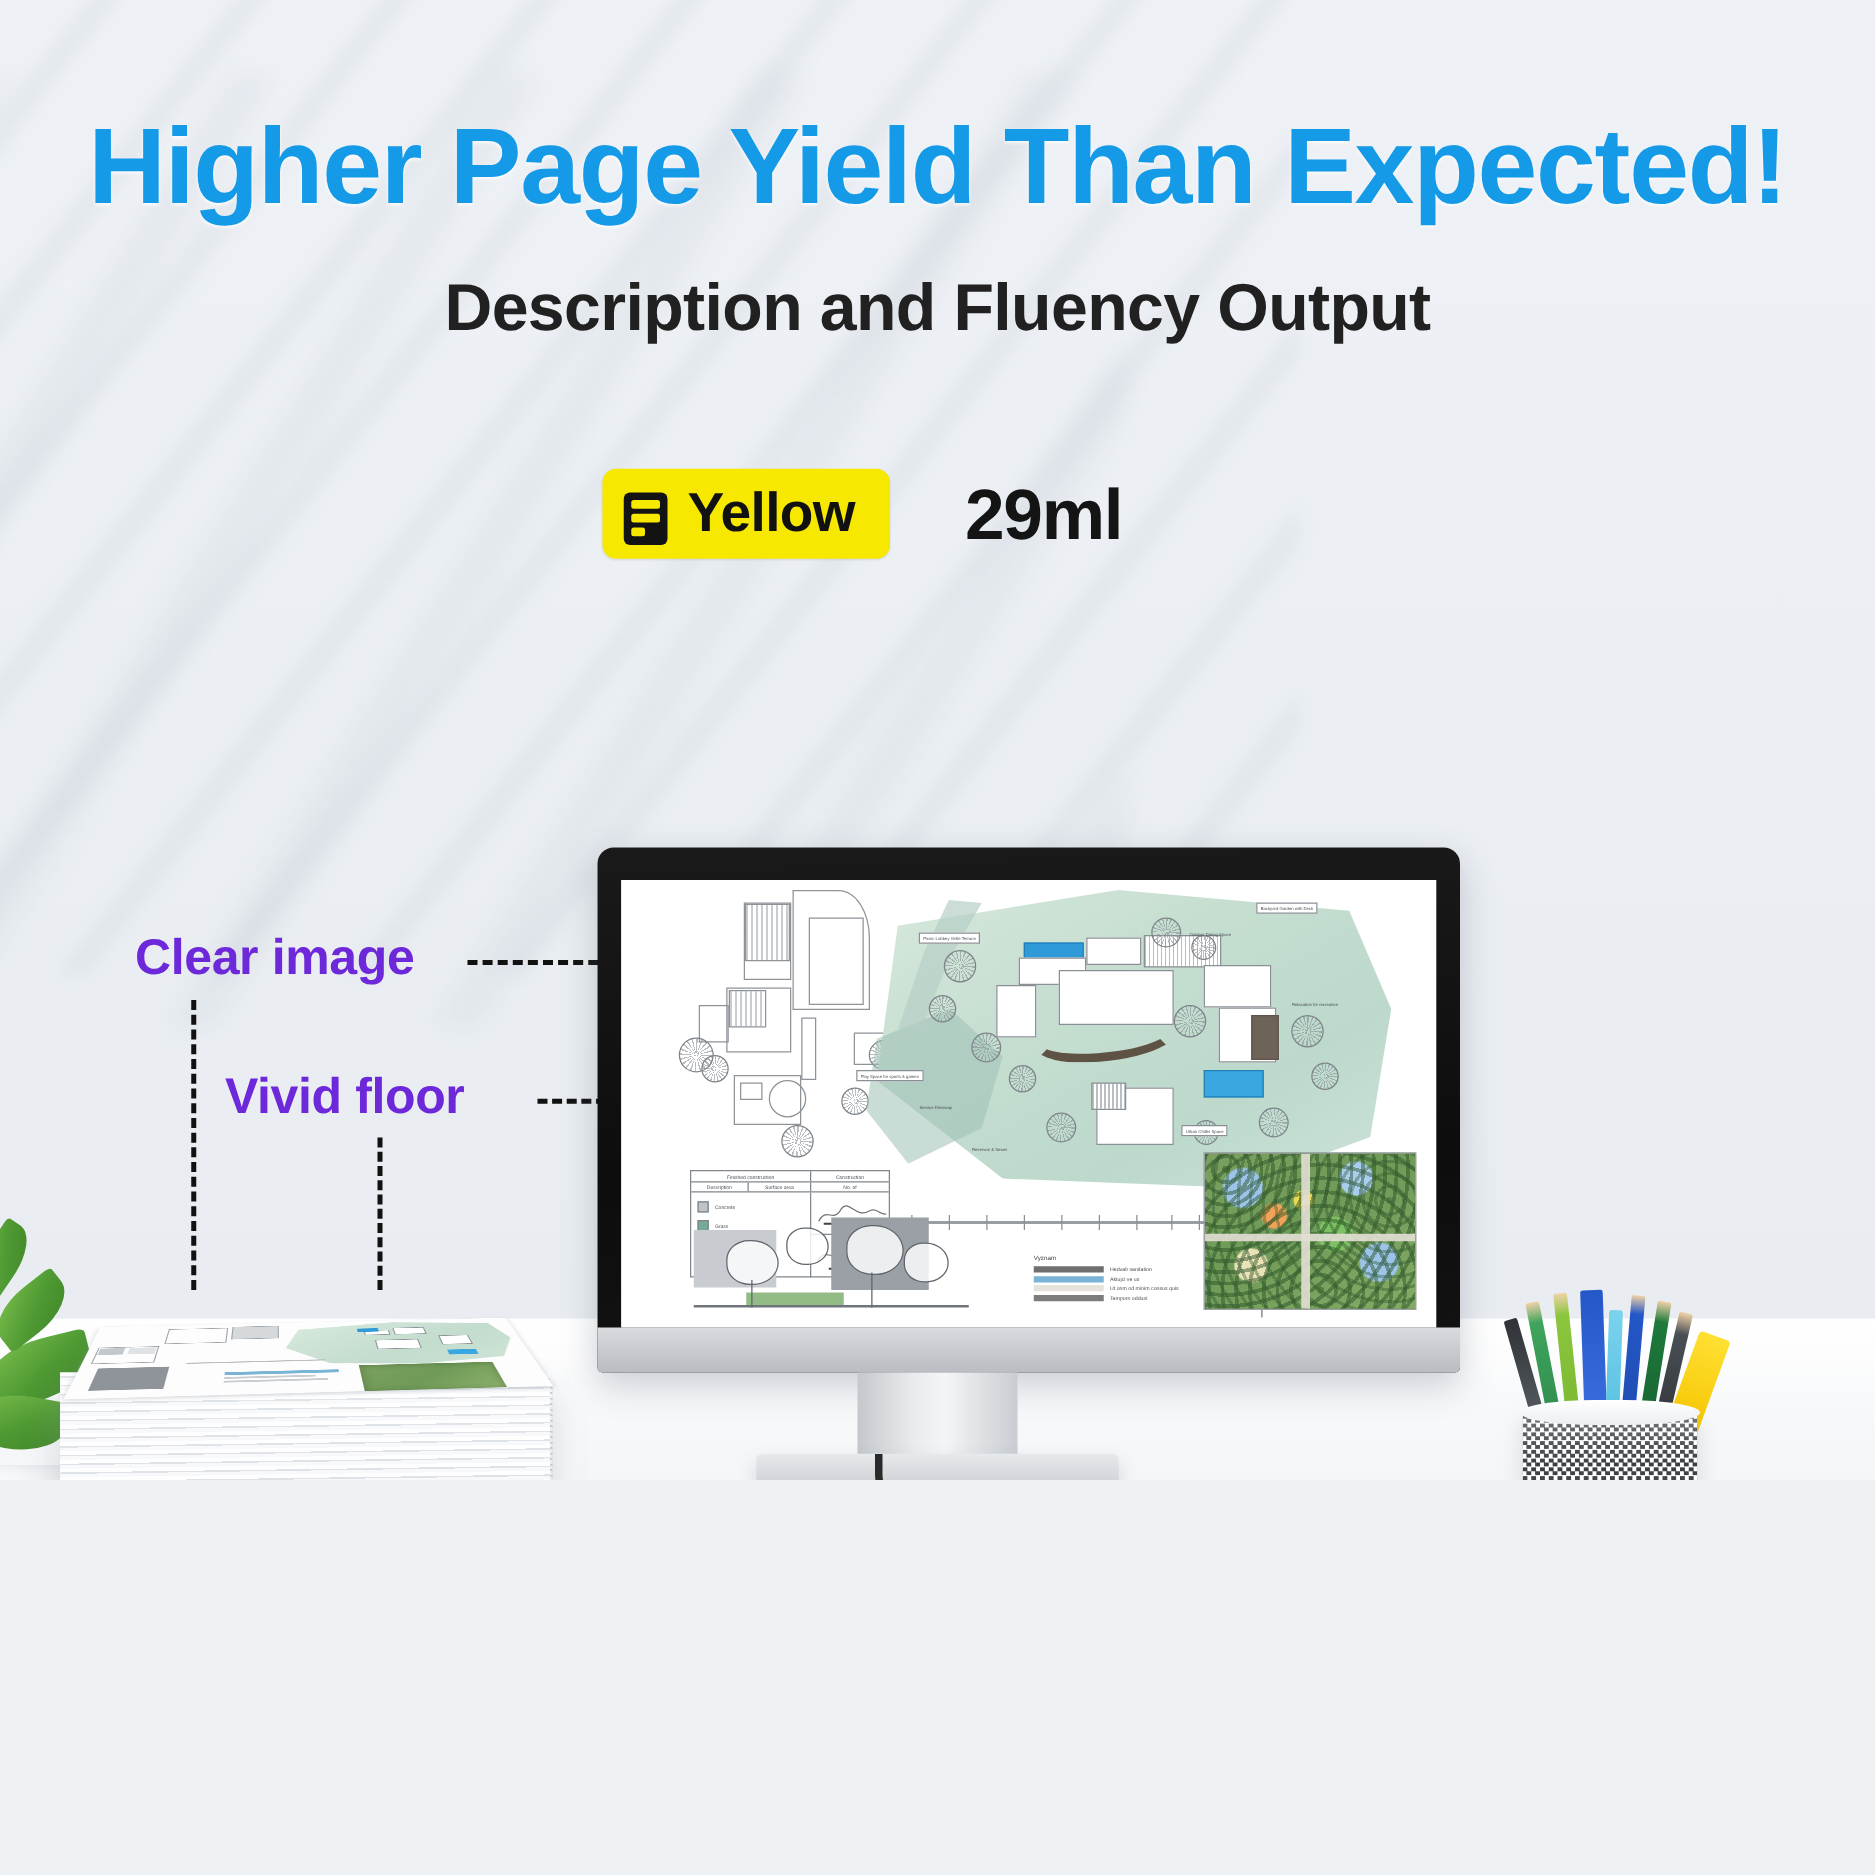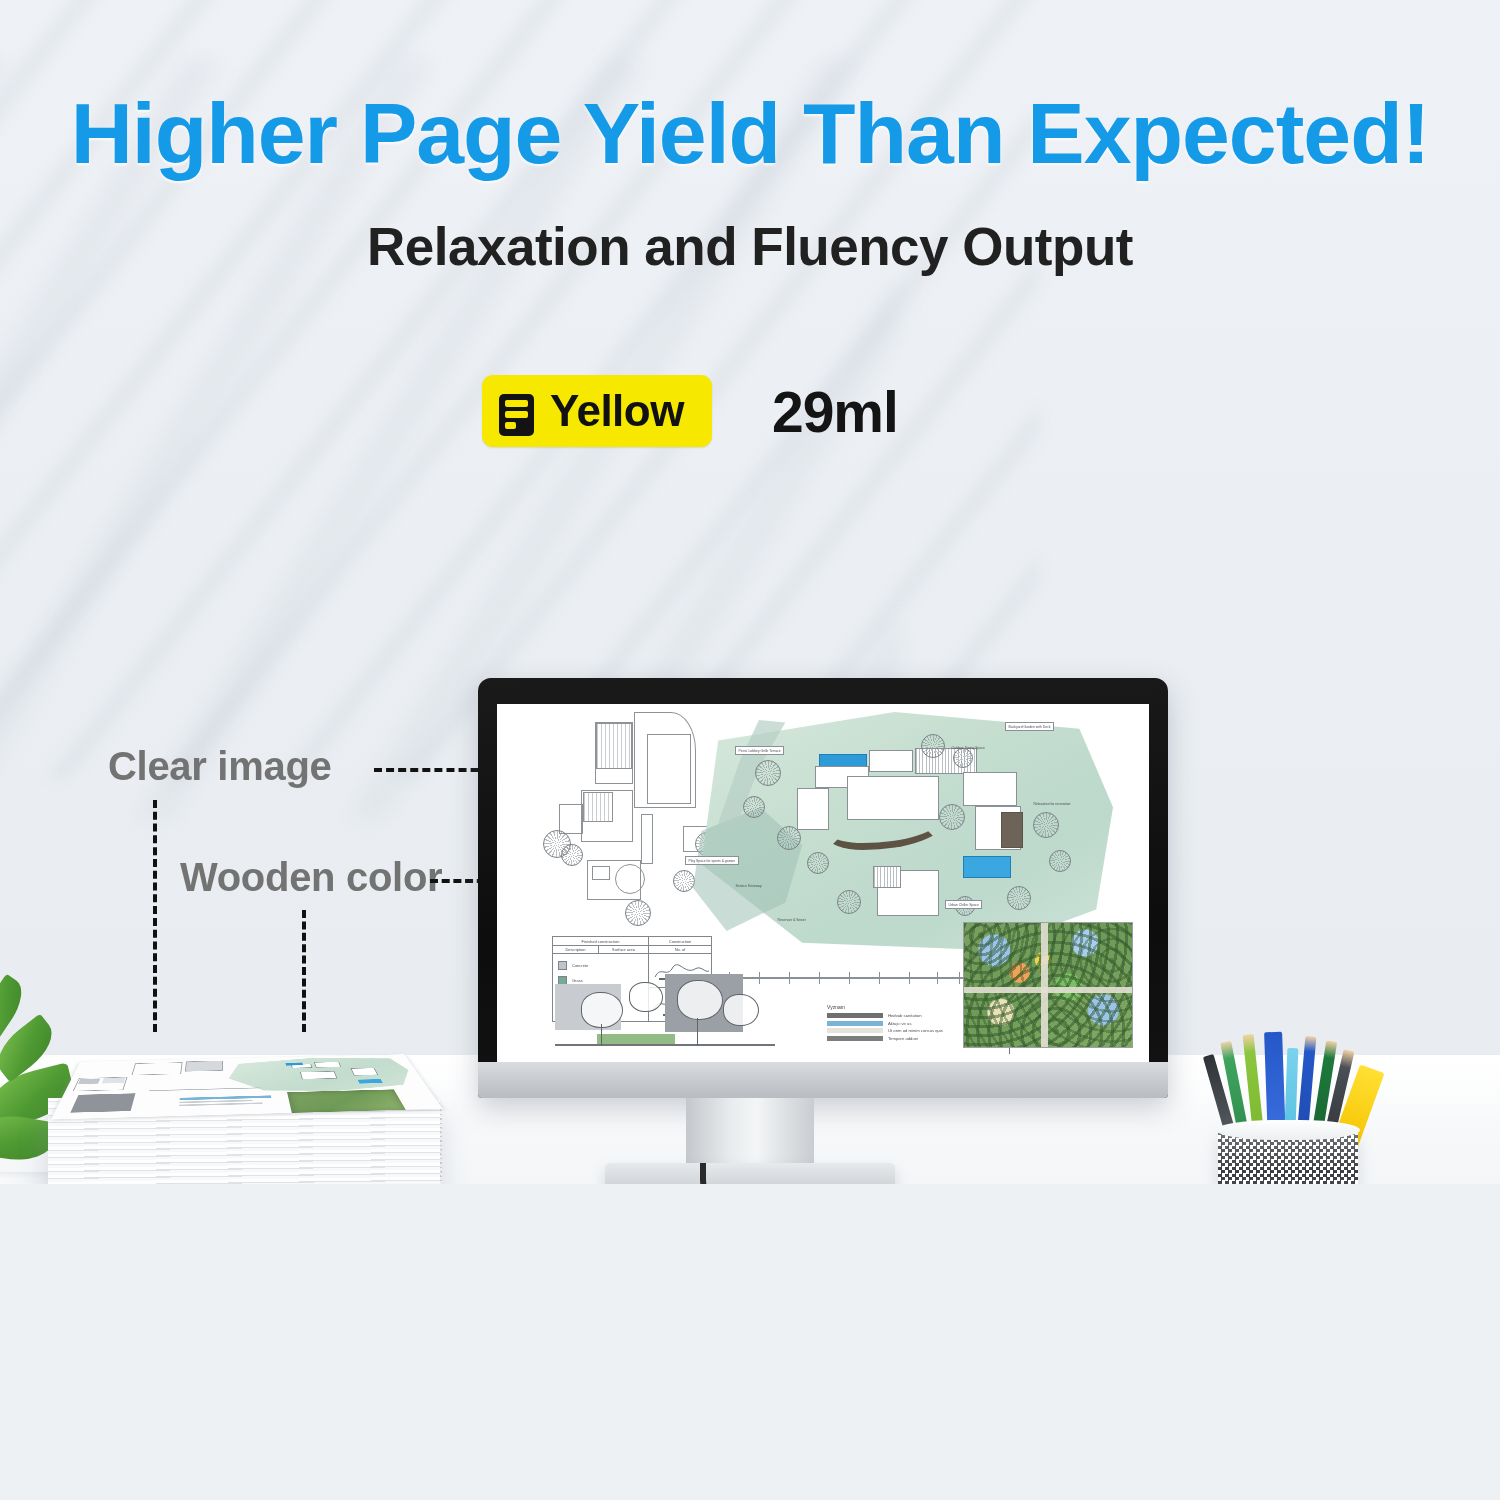--- a/index.html
+++ b/index.html
@@ -101,21 +101,21 @@
   .badge-label { font-size:44px; font-weight:bold; color:#111; letter-spacing:-.5px; }
 
   .yield-block { margin-left:60px; padding-top:1px; }
   .yield-line1 { display:flex; align-items:baseline; }
   .yield-pages-num { font-size:57px; font-weight:bold; color:#141414; letter-spacing:-1px; line-height:1; }
   .yield-pages-lbl { font-size:27px; font-weight:normal; color:#1b1b1b; margin-left:11px; line-height:1; }
   .yield-vol { font-size:57px; font-weight:bold; color:#141414; letter-spacing:-1px; line-height:1.08; margin-top:6px; }
 
   
   .callout-label {
-    position:absolute; font-size:40px; font-weight:bold; color:#737373;
+    position:absolute; font-size:40px; font-weight:bold; color:#6d28d9;
     letter-spacing:-.3px; white-space:nowrap;
   }
   #callout-clear { left:108px; top:744px; }
   #callout-vivid { left:180px; top:855px; }
 
   .dash-h {
     position:absolute; height:0;
     border-top:4px dashed #111;
   }
   .dash-v {
@@ -440,39 +440,39 @@
 <div id="stage">
 
   <div class="bg-wall"></div>
   <div class="bg-streaks"></div>
   <div class="bg-streaks2"></div>
   <div class="desk-top"></div>
   <div class="desk-edge-hi"></div>
   <div class="desk-front"></div>
 
   <div class="headline">Higher Page Yield Than Expected!</div>
-  <div class="subhead">Relaxation and Fluency Output</div>
+  <div class="subhead">Description and Fluency Output</div>
 
   <div class="badge-row">
     <div class="color-badge">
       <div class="cart-icon">
         <div class="body"></div>
         <div class="bar b1"></div>
         <div class="bar b2"></div>
         <div class="bar b3"></div>
       </div>
       <div class="badge-label">Yellow</div>
     </div>
     <div class="yield-block">
       <div class="yield-vol">29ml</div>
     </div>
   </div>
 
   <div class="callout-label" id="callout-clear">Clear image</div>
-  <div class="callout-label" id="callout-vivid">Wooden color</div>
+  <div class="callout-label" id="callout-vivid">Vivid floor</div>
   <div class="dash-h" id="lead-clear-h"></div>
   <div class="dash-h" id="lead-vivid-h"></div>
   <div class="dash-v" id="lead-clear-v"></div>
   <div class="dash-v" id="lead-vivid-v"></div>
 
   <div class="plant">
     <div class="vase"></div>
     <div class="leaf abs" style="left:6px; top:92px; width:86px; height:48px; transform:rotate(-14deg);"></div>
     <div class="leaf abs" style="left:-6px; top:136px; width:78px; height:44px; transform:rotate(10deg);"></div>
     <div class="leaf abs" style="left:10px; top:50px; width:66px; height:36px; transform:rotate(-38deg);"></div>

